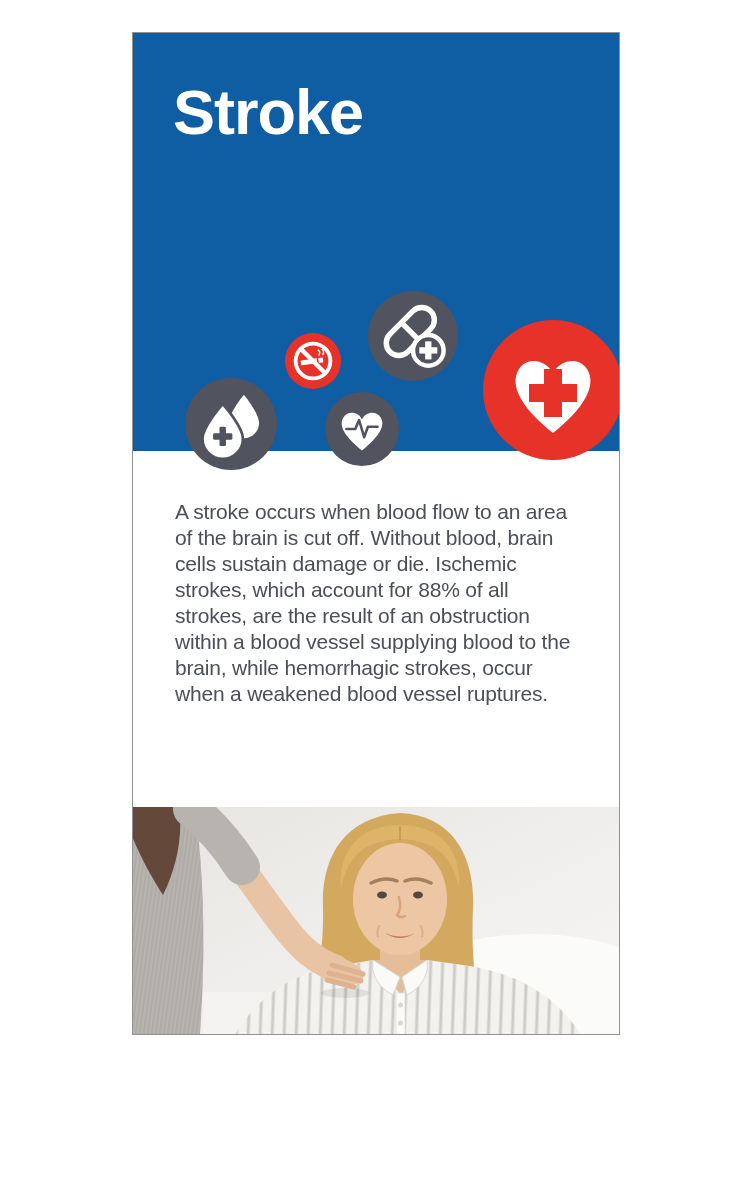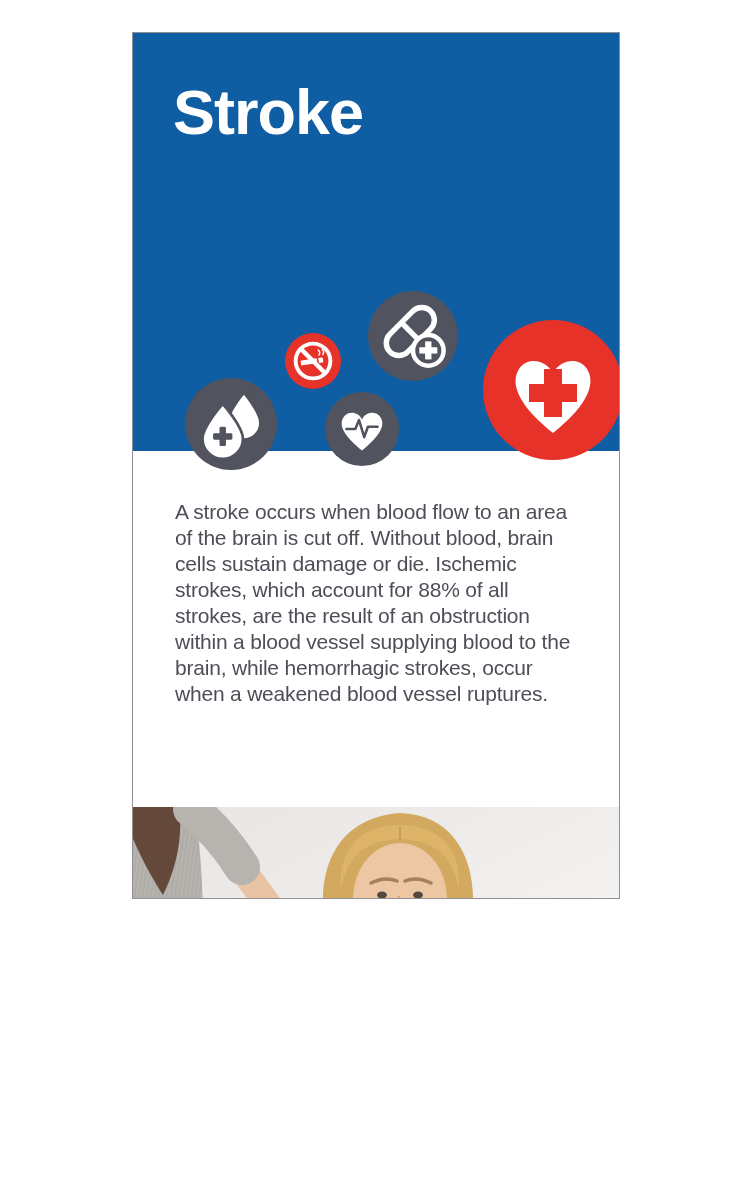--- a/index.html
+++ b/index.html
@@ -1,21 +1,21 @@
 <!DOCTYPE html>
 <html><head>
 <meta charset="utf-8">
 <style>
   html,body{margin:0;padding:0;}
   body{
     width:750px;height:1200px;position:relative;overflow:hidden;
     background:#ffffff;font-family:"Liberation Sans",sans-serif;
   }
   .pamphlet{
-    position:absolute;left:133px;top:33px;width:486px;height:865px;
+    position:absolute;left:133px;top:33px;width:486px;height:1001px;
     background:#ffffff;outline:1px solid #8f9194;overflow:hidden;
   }
   .header-band{
     position:absolute;left:0;top:0;width:486px;height:418px;background:#0f5da3;
   }
   .page-title{
     position:absolute;left:40px;top:48px;margin:0;
     font-size:63px;line-height:1;font-weight:bold;color:#ffffff;letter-spacing:-1px;
   }
   .icon{position:absolute;z-index:3;}

